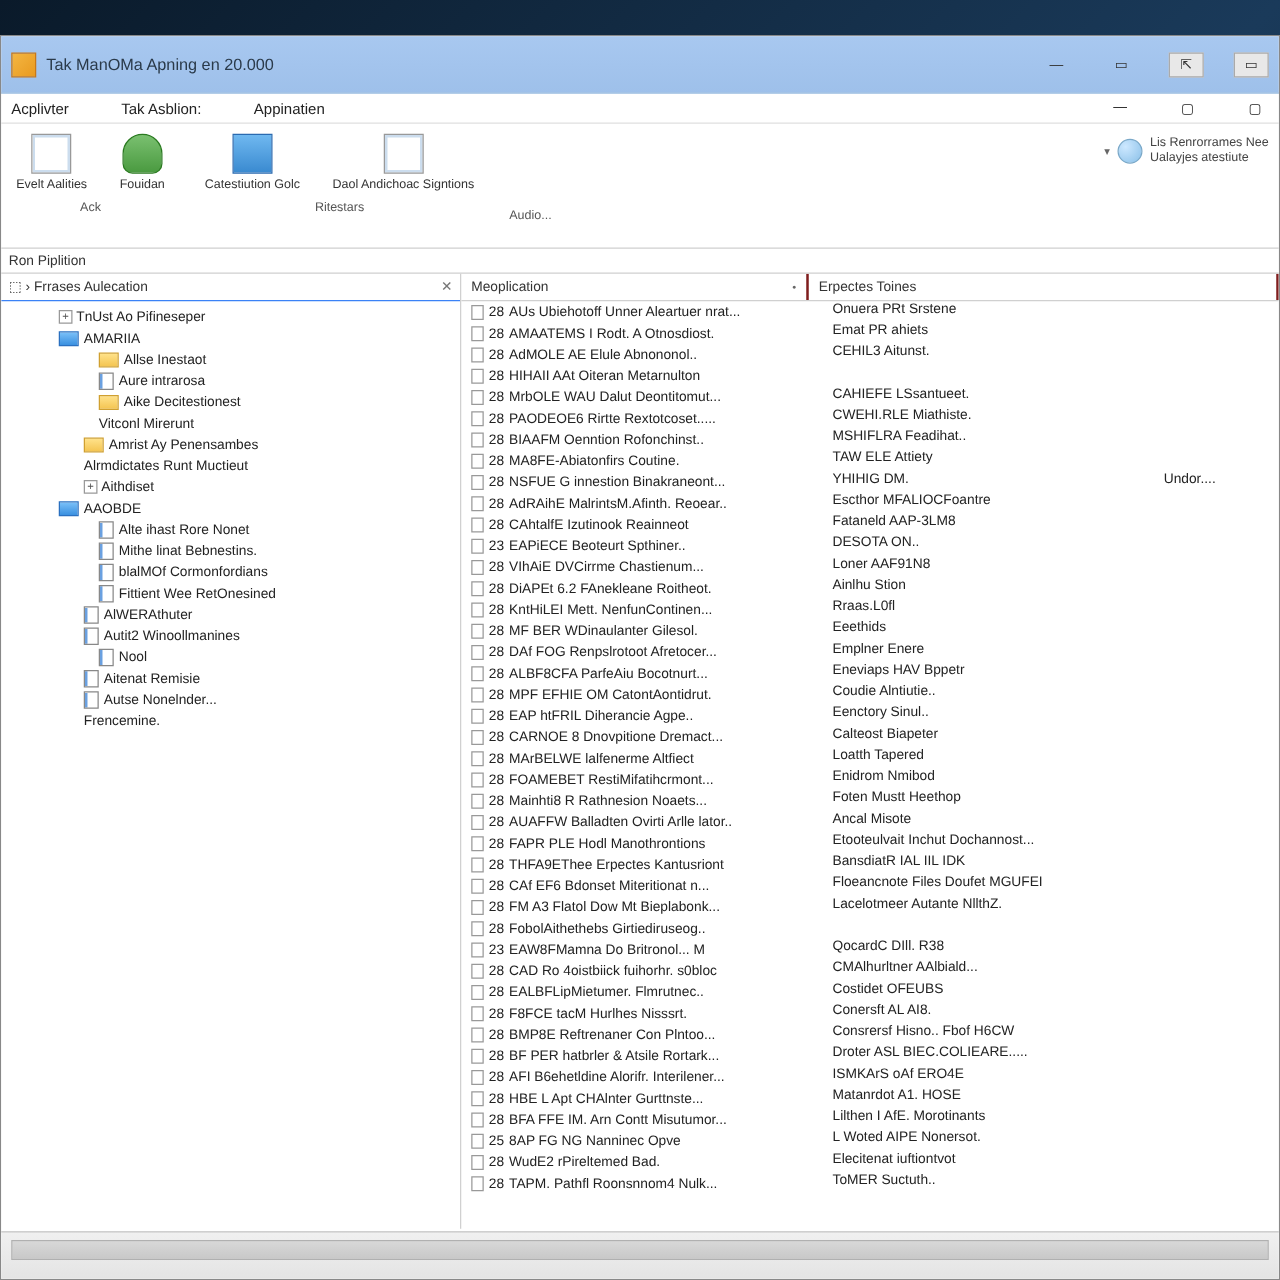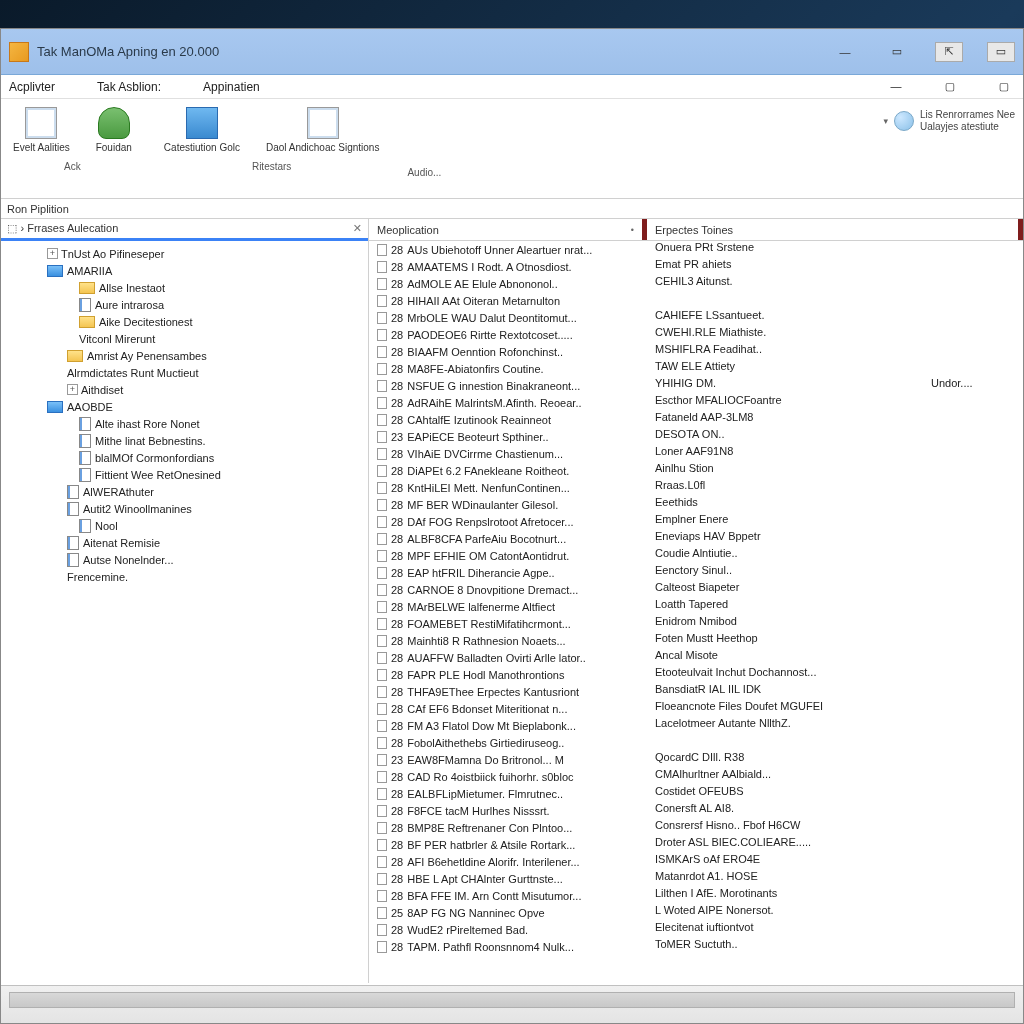--- a/index.html
+++ b/index.html
@@ -141,21 +141,21 @@
   width: 368px;
   border-right: 1px solid #d0d0d0;
   overflow: hidden;
   position: relative;
 }
 .panel-header {
   height: 22px;
   display: flex;
   align-items: center;
   padding: 0 6px;
-  border-bottom: 3px solid #3b82f6;
+  border-bottom: 1px solid #3b82f6;
   font-size: 11px;
   color:#333;
   justify-content: space-between;
 }
 .panel-header .x { color:#777; cursor:default; }
 .tree {
   padding: 4px 2px;
   overflow-y: hidden;
 }
 .tree-node {
@@ -195,35 +195,35 @@
 }
 .list-header {
   height: 22px;
   display: flex;
   border-bottom: 1px solid #d0d0d0;
   font-size: 11px;
   color:#333;
 }
 .list-header .col {
   padding: 3px 8px;
-  border-right: 5px solid #7f1d1d;
+  border-right: 2px solid #7f1d1d;
   display:flex; align-items:center; justify-content:space-between;
 }
 .list-body {
   overflow: hidden;
 }
 .list-row {
   display: flex;
   height: 17px;
   font-size: 11px;
   color:#222;
   white-space: nowrap;
 }
 .list-row .c1 { width: 278px; padding-left: 8px; overflow:hidden; display:flex; align-items:center; gap:4px; }
-.list-row .c2 { flex:1; padding-left: 8px; overflow:hidden; }
+.list-row .c2 { flex:1; padding-left: 8px; overflow:hidden;margin-left:11px; }
 .list-row .c3 { width: 100px; padding-left: 8px; overflow:hidden; }
 .row-ico { width:10px; height:12px; background:#fff; border:1px solid #999; flex-shrink:0; }
 .status-bar {
   position: absolute;
   left:0; right:0; bottom:0;
   height: 38px;
   background: linear-gradient(#f0f0f0, #e4e4e4);
   border-top: 1px solid #c0c0c0;
 }
 .status-bar::before {

